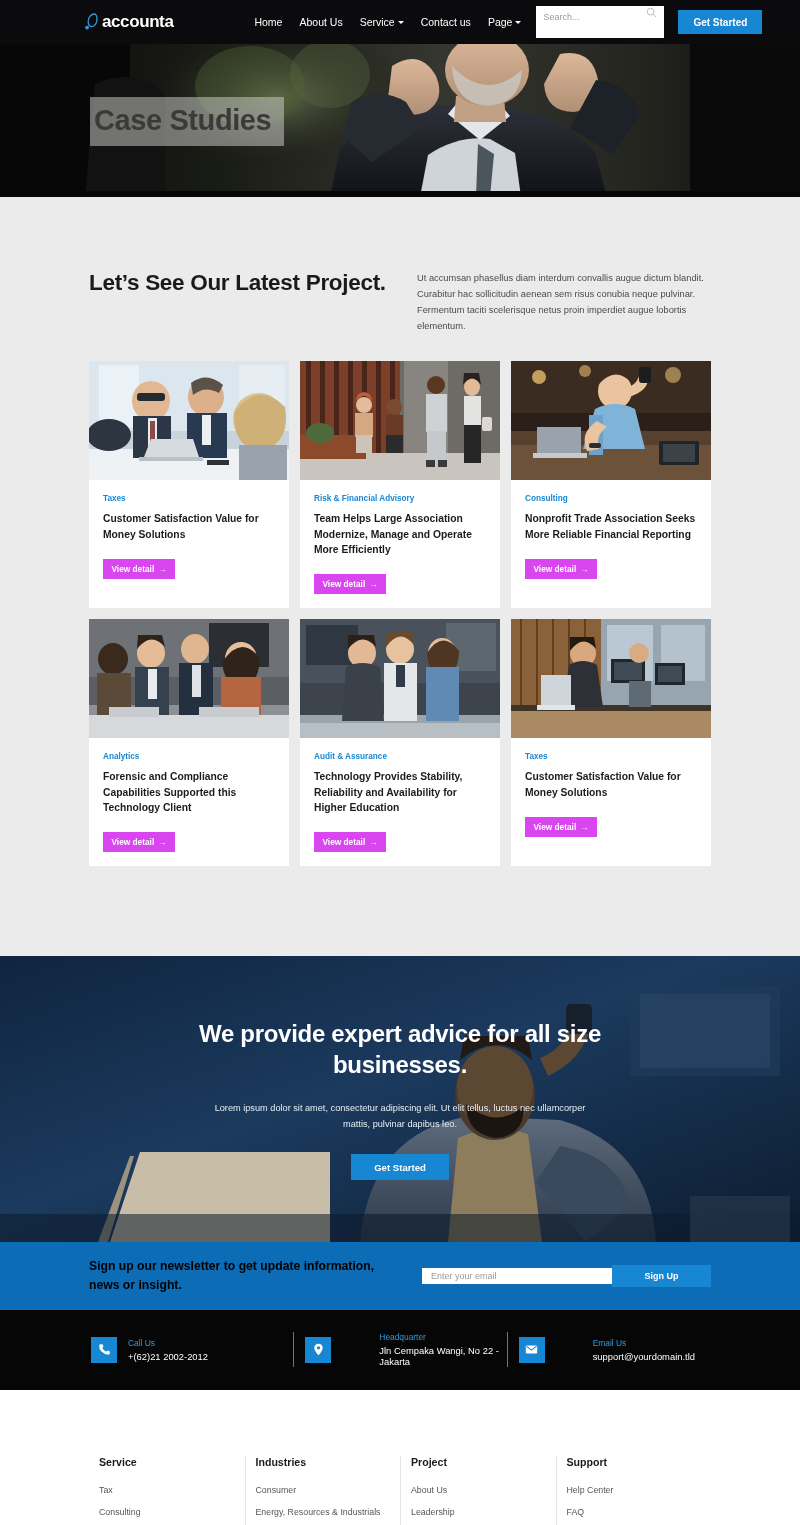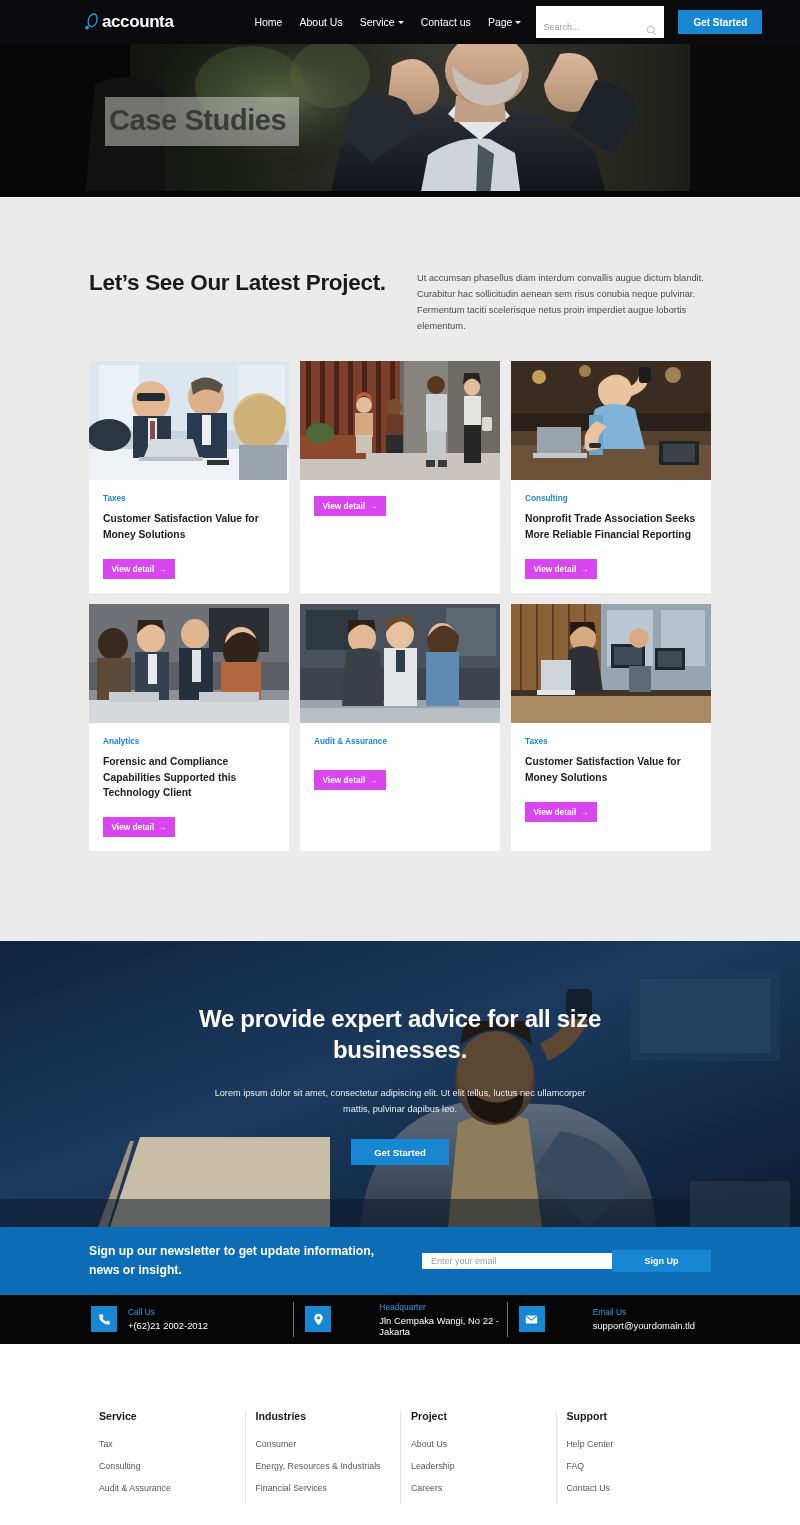--- a/index.html
+++ b/index.html
@@ -58,21 +58,21 @@
     border-top: 3.5px solid #ffffff;
     display: inline-block;
     margin-top: 1px;
   }
   .search-wrap {
     margin-left: 15px;
     width: 128px;
     height: 20px;
     background: #ffffff;
     display: flex;
-    align-items: flex-start;
+    align-items: flex-end;
     padding: 16px 7px;
     position: relative;
   }
   .search-wrap input {
     border: 0; outline: 0;
     font-family: "Liberation Sans", sans-serif;
     font-size: 9px;
     color: #5a5a5a;
     width: 100%;
     background: transparent;
@@ -98,21 +98,21 @@
   
   .hero {
     height: 153px;
     position: relative;
     overflow: hidden;
     background: #0a0a0a;
   }
   .hero-img { position: absolute; inset: 0; }
   .hero-title-box {
     position: absolute;
-    left: 105px;
+    left: 90px;
     top: 53px;
     background: rgba(205,205,203,0.52);
     padding: 9px 13px 11px 4px;
   }
   .hero-title {
     font-size: 29px;
     font-weight: bold;
     color: #3a3a38;
     letter-spacing: -0.4px;
     line-height: 1;
@@ -224,21 +224,21 @@
     background: #0c6cb5;
     height: 68px;
     display: flex;
     align-items: center;
   }
   .news-inner {
     width: 622px; margin: 0 auto;
     display: flex; align-items: center; justify-content: space-between;
   }
   .news-t {
-    color: #ffffff;
+    color: #000000;
     font-size: 12.2px;
     font-weight: bold;
     line-height: 1.52;
     width: 300px;
   }
   .news-form { display: flex; align-items: center; }
   .news-form input {
     width: 190px; height: 16px;
     border: 0; outline: 0;
     padding: 0 9px;
@@ -253,21 +253,21 @@
     background: #1787d4;
     color: #fff; border: 0;
     font-size: 9px; font-weight: bold;
     cursor: pointer;
     font-family: "Liberation Sans", sans-serif;
   }
 
   
   .contact {
     background: #060606;
-    height: 49px;
+    height: 80px;
     display: flex;
     align-items: center;
   }
   .contact-inner {
     width: 640px; margin: 0 auto;
     display: grid; grid-template-columns: repeat(3, 1fr);
   }
   .cbox { display: flex; align-items: center; gap: 11px; padding-left: 11px; }
   .cbox + .cbox { border-left: 1px solid #737373; gap: 48px; }
   .cicon {
@@ -488,20 +488,24 @@
             <rect x="126" y="99" width="9" height="7" fill="#3a3a3a"></rect>
             <rect x="138" y="99" width="9" height="7" fill="#3a3a3a"></rect>
 
             <ellipse cx="172" cy="26" rx="8" ry="9" fill="#e2bb99"></ellipse>
             <path d="M163 24 q9 -13 18 0 l-2 -12 l-15 0z" fill="#262220"></path>
             <rect x="164" y="35" width="17" height="30" fill="#e3e3e1"></rect>
             <rect x="164" y="64" width="17" height="38" fill="#262626"></rect>
             <rect x="182" y="56" width="10" height="14" rx="2" fill="#ded8d0"></rect>
           </svg>
         </div>
+        <div class="card-body">
+          <div class="card-cat">Risk &amp; Financial Advisory</div>
+          <div class="card-title">Team Helps Large Association Modernize, Manage and Operate More Efficiently</div>
+        </div>
         <button class="card-btn">
           <span>View detail</span>
           <span>→</span>
         </button>
       </div>
 
       <div class="card">
         <div class="card-img">
           <svg width="200" height="119" viewBox="0 0 200 119" preserveAspectRatio="none">
             <rect width="200" height="119" fill="#2a2019"></rect>
@@ -590,20 +594,21 @@
             <rect x="84" y="44" width="33" height="58" fill="#e4e7ea"></rect>
             <rect x="96" y="46" width="9" height="22" fill="#2f3b48"></rect>
             <ellipse cx="142" cy="34" rx="14" ry="15" fill="#e4bd98"></ellipse>
             <path d="M127 34 q16 -24 32 -2 q0 22 -16 26 q-16 -6 -16 -24z" fill="#4e3622"></path>
             <rect x="126" y="48" width="33" height="54" fill="#5e8ab4"></rect>
             <rect x="0" y="104" width="200" height="15" fill="#b7bec4"></rect>
           </svg>
         </div>
         <div class="card-body">
           <div class="card-cat">Audit &amp; Assurance</div>
+          <div class="card-title">Technology Provides Stability, Reliability and Availability for Higher Education</div>
         </div>
         <button class="card-btn">
           <span>View detail</span>
           <span>→</span>
         </button>
       </div>
 
       <div class="card row2">
         <div class="card-img">
           <svg width="200" height="119" viewBox="0 0 200 119" preserveAspectRatio="none">

